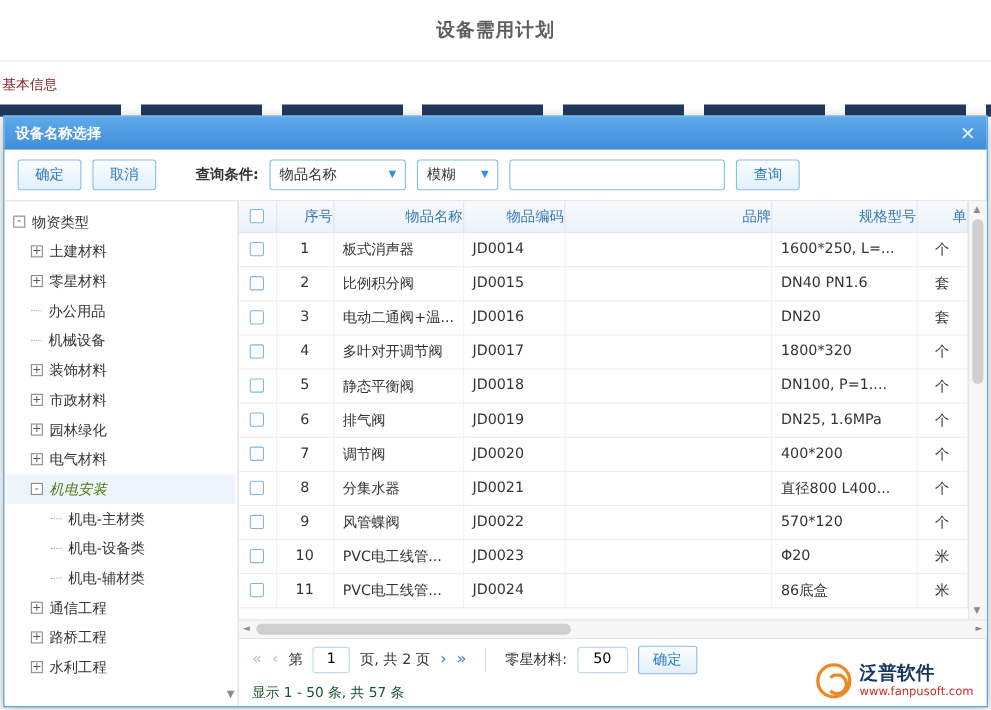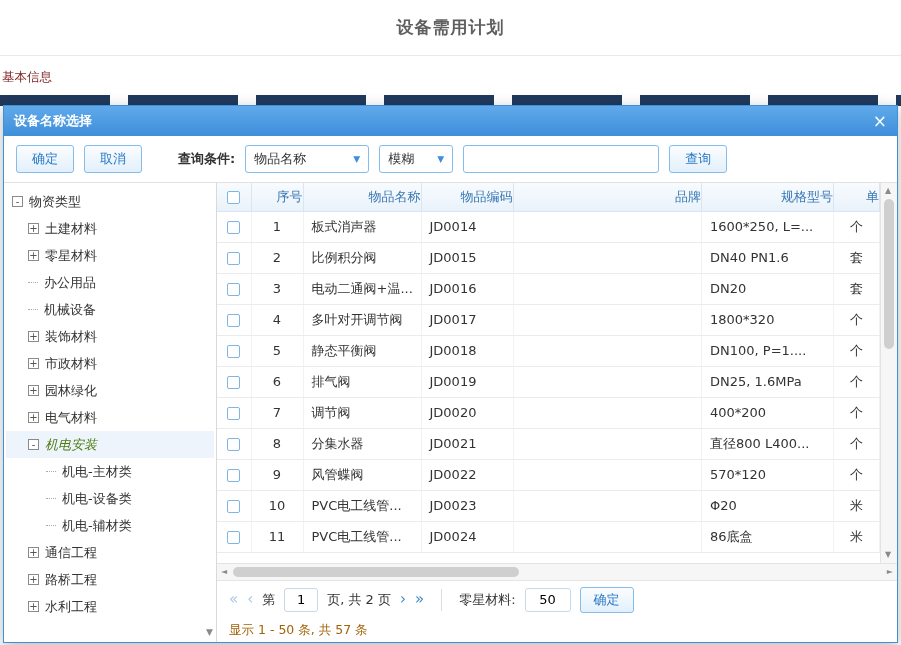--- a/index.html
+++ b/index.html
@@ -146,21 +146,21 @@
   .pg-input {
     width: 34px; height: 24px; border: 1px solid #c5d9ec; border-radius: 3px;
     text-align: center; font-size: 13px; font-family: inherit;
   }
   .pg-input.wide { width: 46px; }
   .sep { width: 1px; height: 22px; background: #ddd; margin: 0 8px; }
   .btn.small-btn { height: 26px; padding: 0 13px; }
 
   .status-row {
     height: 24px; flex: none; display: flex; align-items: center;
-    padding: 0 12px; font-size: 12.5px; color: #a16207;
+    padding: 0 12px; font-size: 12.5px; color: #14532d;
   }
 
   
   .brand { position: absolute; right: 10px; bottom: 5px; display: flex; align-items: center; gap: 7px; background: #fff; padding: 2px 2px; }
   .brand-logo { width: 32px; height: 32px; border-radius: 50%; border: 3px solid #ee8822; position: relative; display: inline-block; flex: none; }
   .brand-logo::after {
     content: ""; position: absolute; left: 6px; top: 6px; width: 14px; height: 14px;
     border-radius: 50%; border: 3px solid #ee8822; border-left-color: transparent;
   }
   .brand-col { display: flex; flex-direction: column; line-height: 1.15; }
@@ -448,14 +448,21 @@
           <span class="sep"></span>
           <span class="pg-text">零星材料:</span>
           <input class="pg-input wide" type="text" value="50" style="">
           <button class="btn small-btn">确定</button>
         </div>
 
         <div class="status-row">显示 1 - 50 条, 共 57 条</div>
       </div>
     </div>
 
+    <div class="brand">
+      <span class="brand-logo"></span>
+      <span class="brand-col">
+        <span class="brand-name">泛普软件</span>
+        <span class="brand-url">www.fanpusoft.com</span>
+      </span>
+    </div>
   </div>
 </div>
 
 </body></html>

